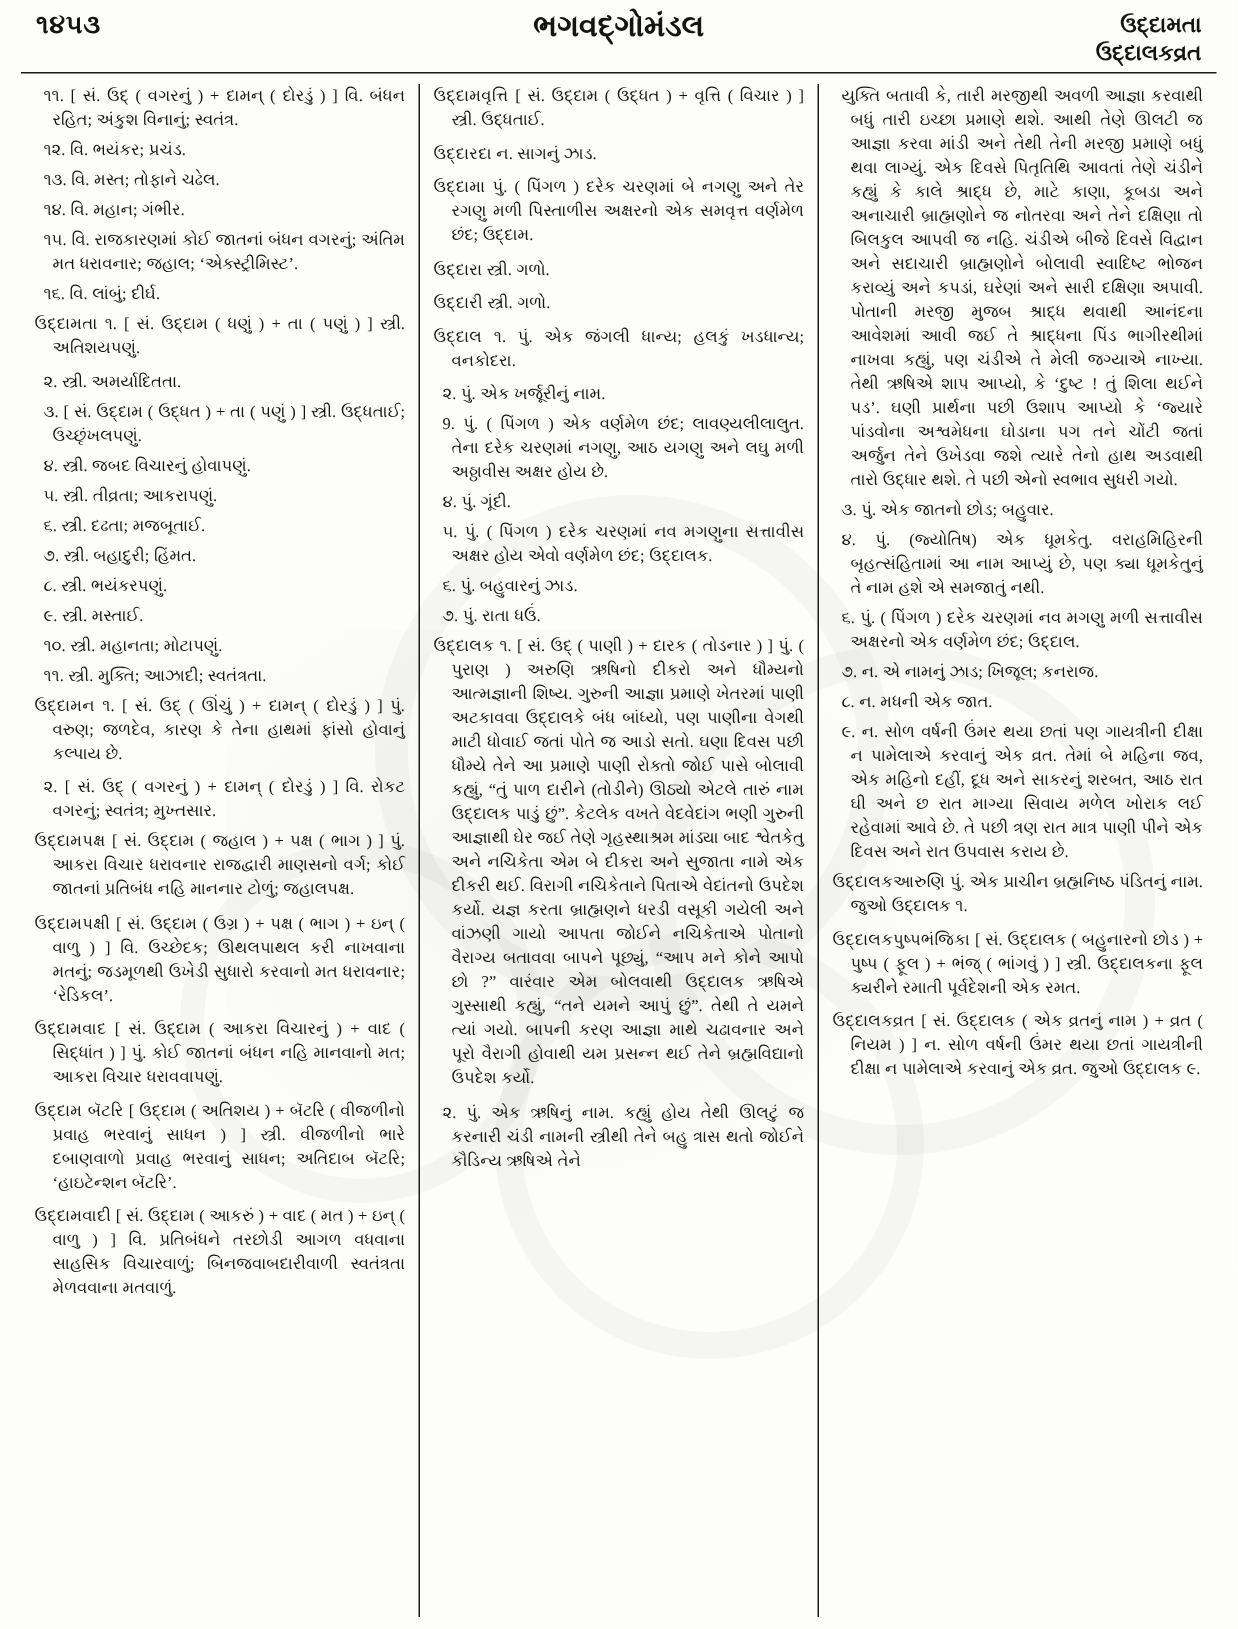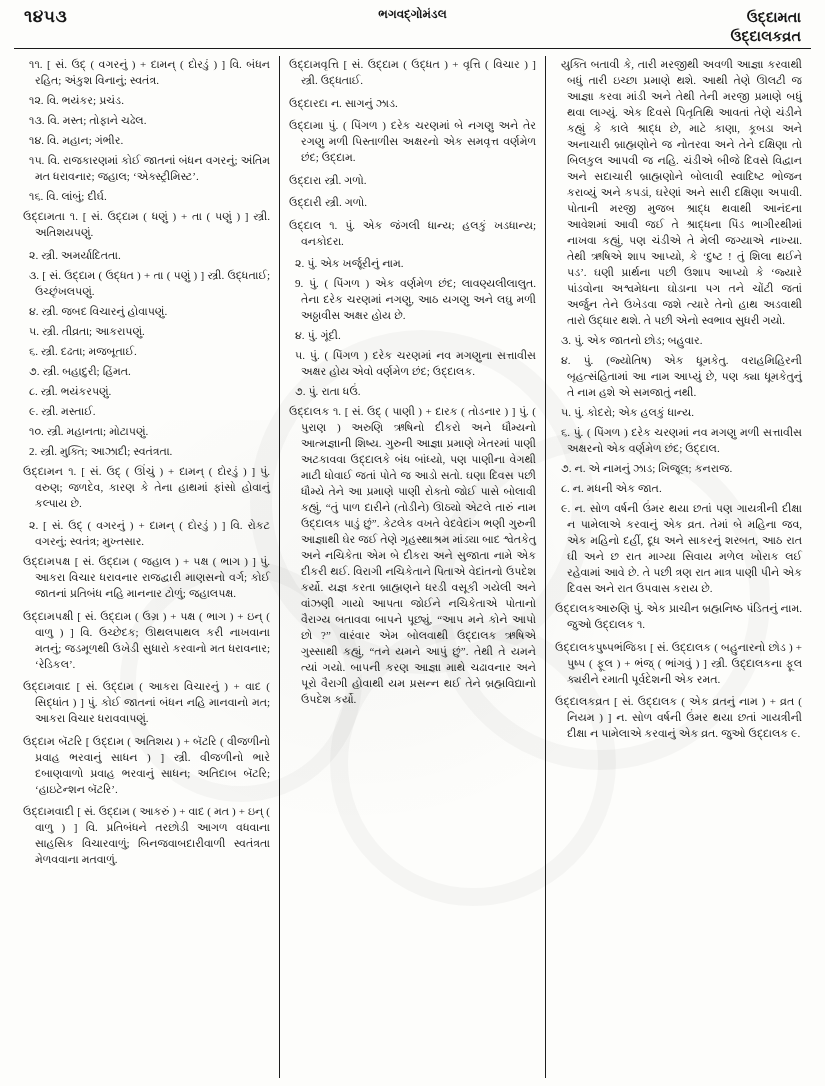--- a/index.html
+++ b/index.html
@@ -54,21 +54,21 @@
   }
   .rh-folio {
     font-size: 17px;
     font-weight: bold;
     letter-spacing: 0.5px;
     line-height: 1.05;
     flex: 0 0 auto;
     width: 170px;
   }
   .rh-title {
-    font-size: 12px;
+    font-size: 20px;
     font-weight: bold;
     text-align: center;
     flex: 1 1 auto;
     line-height: 1.05;
   }
   .rh-guides {
     flex: 0 0 auto;
     width: 170px;
     text-align: right;
     font-size: 14.5px;
@@ -158,48 +158,49 @@
         <p class="entry"><span class="headword">ઉદ્દામતા</span> <span>૧. [ સં. ઉદ્દામ ( ધણું ) + તા ( પણું ) ] સ્ત્રી. અતિશયપણું.</span></p>
         <p class="entry cont"><span>૨. સ્ત્રી. અમર્યાદિતતા.</span></p>
         <p class="entry cont"><span>૩. [ સં. ઉદ્દામ ( ઉદ્ધત ) + તા ( પણું ) ] સ્ત્રી. ઉદ્ધતાઈ; ઉચ્છૃંખલપણું.</span></p>
         <p class="entry cont"><span>૪. સ્ત્રી. જબદ વિચારનું હોવાપણું.</span></p>
         <p class="entry cont"><span>૫. સ્ત્રી. તીવ્રતા; આકરાપણું.</span></p>
         <p class="entry cont"><span>૬. સ્ત્રી. દઢતા; મજબૂતાઈ.</span></p>
         <p class="entry cont"><span>૭. સ્ત્રી. બહાદુરી; હિંમત.</span></p>
         <p class="entry cont"><span>૮. સ્ત્રી. ભયંકરપણું.</span></p>
         <p class="entry cont"><span>૯. સ્ત્રી. મસ્તાઈ.</span></p>
         <p class="entry cont"><span>૧૦. સ્ત્રી. મહાનતા; મોટાપણું.</span></p>
-        <p class="entry cont"><span>2. સ્ત્રી. મુક્તિ; આઝાદી; સ્વતંત્રતા.</span></p>
+        <p class="entry cont"><span>૧૧. સ્ત્રી. મુક્તિ; આઝાદી; સ્વતંત્રતા.</span></p>
         <p class="entry"><span class="headword">ઉદ્દામન</span> <span>૧. [ સં. ઉદ્ ( ઊંચું ) + દામન્ ( દોરડું ) ] પું. વરુણ; જળદેવ, કારણ કે તેના હાથમાં ફાંસો હોવાનું કલ્પાય છે.</span></p>
         <p class="entry cont"><span>૨. [ સં. ઉદ્ ( વગરનું ) + દામન્ ( દોરડું ) ] વિ. રોકટ વગરનું; સ્વતંત્ર; મુખ્તસાર.</span></p>
         <p class="entry"><span class="headword">ઉદ્દામપક્ષ</span> <span>[ સં. ઉદ્દામ ( જહાલ ) + પક્ષ ( ભાગ ) ] પું. આકરા વિચાર ધરાવનાર રાજદ્વારી માણસનો વર્ગ; કોઈ જાતનાં પ્રતિબંધ નહિ માનનાર ટોળું; જહાલપક્ષ.</span></p>
         <p class="entry"><span class="headword">ઉદ્દામપક્ષી</span> <span>[ સં. ઉદ્દામ ( ઉગ્ર ) + પક્ષ ( ભાગ ) + ઇન્ ( વાળુ ) ] વિ. ઉચ્છેદક; ઊથલપાથલ કરી નાખવાના મતનું; જડમૂળથી ઉખેડી સુધારો કરવાનો મત ધરાવનાર; ‘રેડિકલ’.</span></p>
         <p class="entry"><span class="headword">ઉદ્દામવાદ</span> <span>[ સં. ઉદ્દામ ( આકરા વિચારનું ) + વાદ ( સિદ્ધાંત ) ] પું. કોઈ જાતનાં બંધન નહિ માનવાનો મત; આકરા વિચાર ધરાવવાપણું.</span></p>
         <p class="entry"><span class="headword">ઉદ્દામ બૅટરિ</span> <span>[ ઉદ્દામ ( અતિશય ) + બૅટરિ ( વીજળીનો પ્રવાહ ભરવાનું સાધન ) ] સ્ત્રી. વીજળીનો ભારે દબાણવાળો પ્રવાહ ભરવાનું સાધન; અતિદાબ બૅટરિ; ‘હાઇટેન્શન બૅટરિ’.</span></p>
         <p class="entry"><span class="headword">ઉદ્દામવાદી</span> <span>[ સં. ઉદ્દામ ( આકરું ) + વાદ ( મત ) + ઇન્ ( વાળુ ) ] વિ. પ્રતિબંધને તરછોડી આગળ વધવાના સાહસિક વિચારવાળું; બિનજવાબદારીવાળી સ્વતંત્રતા મેળવવાના મતવાળું.</span></p>
       </div>
     <div class="col" id="col-2">
         <p class="entry"><span class="headword">ઉદ્દામવૃત્તિ</span> <span>[ સં. ઉદ્દામ ( ઉદ્ધત ) + વૃત્તિ ( વિચાર ) ] સ્ત્રી. ઉદ્ધતાઈ.</span></p>
         <p class="entry"><span class="headword">ઉદ્દારદા</span> <span>ન. સાગનું ઝાડ.</span></p>
         <p class="entry"><span class="headword">ઉદ્દામા</span> <span>પું. ( પિંગળ ) દરેક ચરણમાં બે નગણુ અને તેર રગણુ મળી પિસ્તાળીસ અક્ષરનો એક સમવૃત્ત વર્ણમેળ છંદ; ઉદ્દામ.</span></p>
         <p class="entry"><span class="headword">ઉદ્દારા</span> <span>સ્ત્રી. ગળો.</span></p>
         <p class="entry"><span class="headword">ઉદ્દારી</span> <span>સ્ત્રી. ગળો.</span></p>
         <p class="entry"><span class="headword">ઉદ્દાલ</span> <span>૧. પું. એક જંગલી ધાન્ય; હલકું ખડધાન્ય; વનકોદરા.</span></p>
         <p class="entry cont"><span>૨. પું. એક ખર્જૂરીનું નામ.</span></p>
         <p class="entry cont"><span>9. પું. ( પિંગળ ) એક વર્ણમેળ છંદ; લાવણ્યલીલાલુત. તેના દરેક ચરણમાં નગણુ, આઠ યગણુ અને લઘુ મળી અઠ્ઠાવીસ અક્ષર હોય છે.</span></p>
         <p class="entry cont"><span>૪. પું. ગૂંદી.</span></p>
         <p class="entry cont"><span>૫. પું. ( પિંગળ ) દરેક ચરણમાં નવ મગણુના સત્તાવીસ અક્ષર હોય એવો વર્ણમેળ છંદ; ઉદ્દાલક.</span></p>
+        <p class="entry cont"><span>૬. પું. બહુવારનું ઝાડ.</span></p>
         <p class="entry cont"><span>૭. પું. રાતા ધઉં.</span></p>
         <p class="entry"><span class="headword">ઉદ્દાલક</span> <span>૧. [ સં. ઉદ્ ( પાણી ) + દારક ( તોડનાર ) ] પું. ( પુરાણ ) અરુણિ ઋષિનો દીકરો અને ધૌમ્યનો આત્મજ્ઞાની શિષ્ય. ગુરુની આજ્ઞા પ્રમાણે ખેતરમાં પાણી અટકાવવા ઉદ્દાલકે બંધ બાંધ્યો, પણ પાણીના વેગથી માટી ધોવાઈ જતાં પોતે જ આડો સતો. ઘણા દિવસ પછી ધૌમ્યે તેને આ પ્રમાણે પાણી રોક્તો જોઈ પાસે બોલાવી કહ્યું, “તું પાળ દારીને (તોડીને) ઊઠ્યો એટલે તારું નામ ઉદ્દાલક પાડું છું”. કેટલેક વખતે વેદવેદાંગ ભણી ગુરુની આજ્ઞાથી ઘેર જઈ તેણે ગૃહસ્થાશ્રમ માંડ્યા બાદ શ્વેતકેતુ અને નચિકેતા એમ બે દીકરા અને સુજાતા નામે એક દીકરી થઈ. વિરાગી નચિકેતાને પિતાએ વેદાંતનો ઉપદેશ કર્યો. યજ્ઞ કરતા બ્રાહ્મણને ધરડી વસૂકી ગયેલી અને વાંઝણી ગાયો આપતા જોઈને નચિકેતાએ પોતાનો વૈરાગ્ય બતાવવા બાપને પૂછ્યું, “આપ મને કોને આપો છો ?” વારંવાર એમ બોલવાથી ઉદ્દાલક ઋષિએ ગુસ્સાથી કહ્યું, “તને યમને આપું છું”. તેથી તે યમને ત્યાં ગયો. બાપની કરણ આજ્ઞા માથે ચઢાવનાર અને પૂરો વૈરાગી હોવાથી યમ પ્રસન્ન થઈ તેને બ્રહ્મવિદ્યાનો ઉપદેશ કર્યો.</span></p>
+        <p class="entry cont"><span>૨. પું. એક ઋષિનું નામ. કહ્યું હોય તેથી ઊલટું જ કરનારી ચંડી નામની સ્ત્રીથી તેને બહુ ત્રાસ થતો જોઈને કૌડિન્ય ઋષિએ તેને</span></p>
       </div>
     <div class="col" id="col-3">
         <p class="entry cont"><span>યુક્તિ બતાવી કે, તારી મરજીથી અવળી આજ્ઞા કરવાથી બધું તારી ઇચ્છા પ્રમાણે થશે. આથી તેણે ઊલટી જ આજ્ઞા કરવા માંડી અને તેથી તેની મરજી પ્રમાણે બધું થવા લાગ્યું. એક દિવસે પિતૃતિથિ આવતાં તેણે ચંડીને કહ્યું કે કાલે શ્રાદ્ધ છે, માટે કાણા, કૂબડા અને અનાચારી બ્રાહ્મણોને જ નોતરવા અને તેને દક્ષિણા તો બિલકુલ આપવી જ નહિ. ચંડીએ બીજે દિવસે વિદ્વાન અને સદાચારી બ્રાહ્મણોને બોલાવી સ્વાદિષ્ટ ભોજન કરાવ્યું અને કપડાં, ઘરેણાં અને સારી દક્ષિણા અપાવી. પોતાની મરજી મુજબ શ્રાદ્ધ થવાથી આનંદના આવેશમાં આવી જઈ તે શ્રાદ્ધના પિંડ ભાગીરથીમાં નાખવા કહ્યું, પણ ચંડીએ તે મેલી જગ્યાએ નાખ્યા. તેથી ઋષિએ શાપ આપ્યો, કે ‘દુષ્ટ ! તું શિલા થઈને પડ’. ઘણી પ્રાર્થના પછી ઉશાપ આપ્યો કે ‘જ્યારે પાંડવોના અશ્વમેધના ઘોડાના પગ તને ચોંટી જતાં અર્જુન તેને ઉખેડવા જશે ત્યારે તેનો હાથ અડવાથી તારો ઉદ્ધાર થશે. તે પછી એનો સ્વભાવ સુધરી ગયો.</span></p>
         <p class="entry cont"><span>૩. પું. એક જાતનો છોડ; બહુવાર.</span></p>
         <p class="entry cont"><span>૪. પું. (જ્યોતિષ) એક ધૂમકેતુ. વરાહમિહિરની બૃહત્સંહિતામાં આ નામ આપ્યું છે, પણ ક્યા ધૂમકેતુનું તે નામ હશે એ સમજાતું નથી.</span></p>
-        <p class="entry cont"><span>૫. પું. કોદરો; એક હલકું ધાન્ય.</span></p>
         <p class="entry cont"><span>૬. પું. ( પિંગળ ) દરેક ચરણમાં નવ મગણુ મળી સત્તાવીસ અક્ષરનો એક વર્ણમેળ છંદ; ઉદ્દાલ.</span></p>
         <p class="entry cont"><span>૭. ન. એ નામનું ઝાડ; ખિજૂલ; કનરાજ.</span></p>
         <p class="entry cont"><span>૮. ન. મધની એક જાત.</span></p>
         <p class="entry cont"><span>૯. ન. સોળ વર્ષની ઉંમર થયા છતાં પણ ગાયત્રીની દીક્ષા ન પામેલાએ કરવાનું એક વ્રત. તેમાં બે મહિના જવ, એક મહિનો દહીં, દૂધ અને સાકરનું શરબત, આઠ રાત ઘી અને છ રાત માગ્યા સિવાય મળેલ ખોરાક લઈ રહેવામાં આવે છે. તે પછી ત્રણ રાત માત્ર પાણી પીને એક દિવસ અને રાત ઉપવાસ કરાય છે.</span></p>
         <p class="entry"><span class="headword">ઉદ્દાલકઆરુણિ</span> <span>પું. એક પ્રાચીન બ્રહ્મનિષ્ઠ પંડિતનું નામ. જુઓ ઉદ્દાલક ૧.</span></p>
         <p class="entry"><span class="headword">ઉદ્દાલકપુષ્પભંજિકા</span> <span>[ સં. ઉદ્દાલક ( બહુનારનો છોડ ) + પુષ્પ ( ફૂલ ) + ભંજ્ ( ભાંગવું ) ] સ્ત્રી. ઉદ્દાલકના ફૂલ ક્યરીને રમાતી પૂર્વદેશની એક રમત.</span></p>
         <p class="entry"><span class="headword">ઉદ્દાલકવ્રત</span> <span>[ સં. ઉદ્દાલક ( એક વ્રતનું નામ ) + વ્રત ( નિયમ ) ] ન. સોળ વર્ષની ઉંમર થયા છતાં ગાયત્રીની દીક્ષા ન પામેલાએ કરવાનું એક વ્રત. જુઓ ઉદ્દાલક ૯.</span></p>
       </div>
   </div>
 

